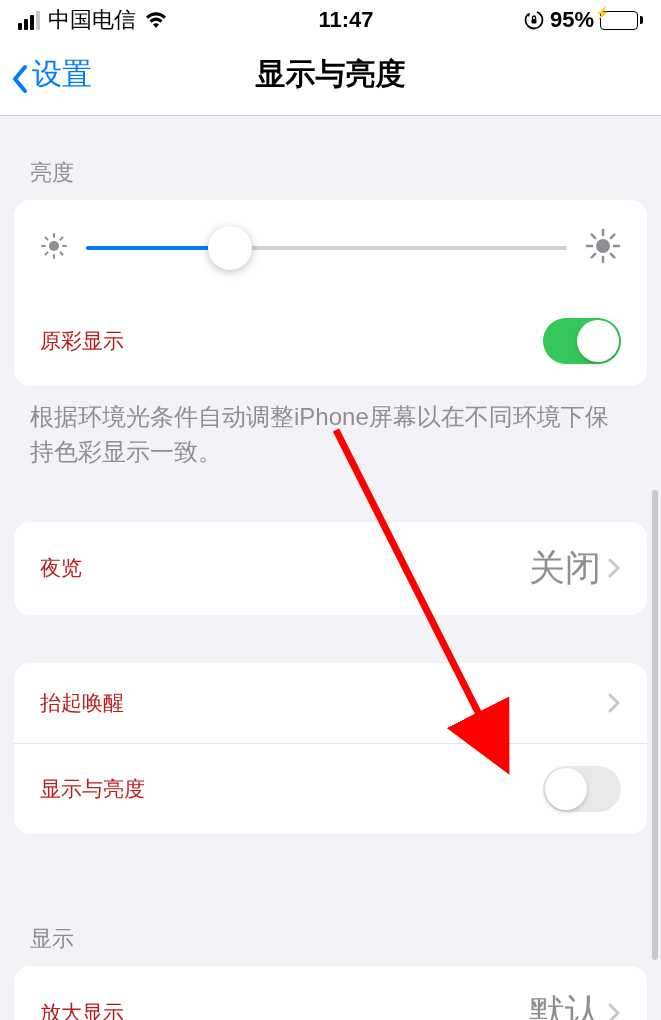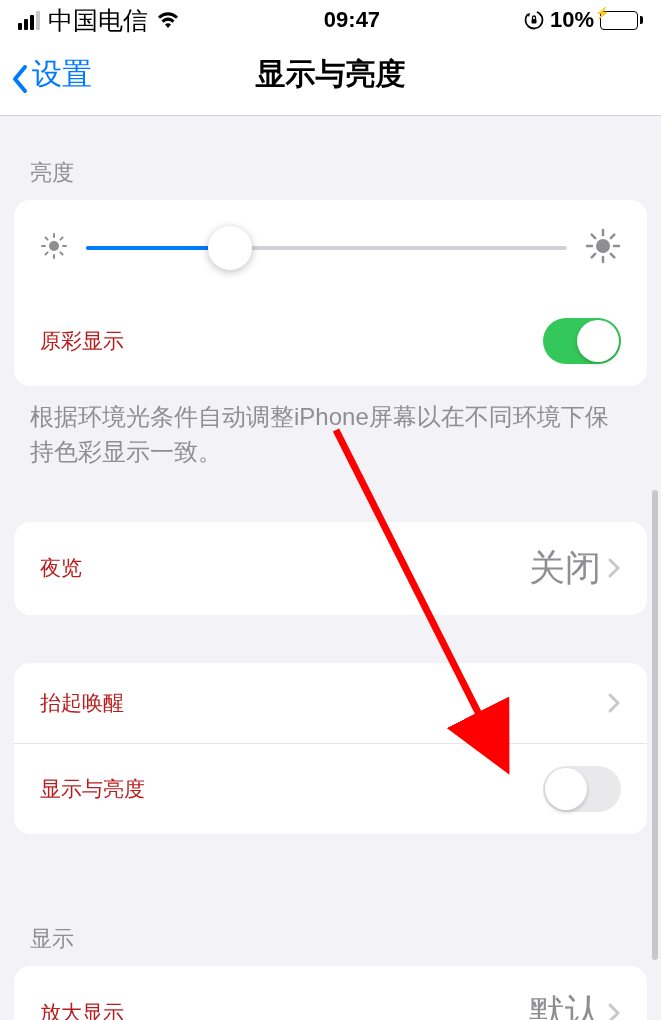--- a/index.html
+++ b/index.html
@@ -74,21 +74,21 @@
     .slider-fill { position:absolute; left:0; top:0; height:100%; background:#007aff; border-radius:2px; }
     .slider-knob { position:absolute; width:44px; height:44px; background:#fff; border-radius:50%; box-shadow:0 2px 8px rgba(0,0,0,0.25); top:50%; transform:translate(-50%,-50%); }
     
     .annotation-arrow { position:absolute; pointer-events:none; left:0; top:0; }
     
     .scroll-ind { position:absolute; right:3px; top:490px; width:6px; height:470px; background:#c7c7cc; border-radius:3px; }
     .spacer-group { margin-top: 48px; }
     .display-section { margin-top: 48px; }
     .group.last { margin-bottom:0; border-bottom-left-radius:0; border-bottom-right-radius:0; }
     .cell.cut { padding-bottom: 8px; }
-    .carrier { font-weight:400; font-size:25px; }
+    .carrier { font-weight:400; font-size:22px; }
     .time { font-weight:600; }
     .lock-icon { display:inline-flex; }
   </style>
 </head>
 <body>
 
 <div class="status-bar">
   <div class="status-left">
     <span class="signal-bars">
         <span></span>
@@ -96,31 +96,31 @@
         <span></span>
         <span></span>
       </span>
     <span class="carrier">中国电信</span>
     <span class="wifi-icon">
       <svg width="24" height="18" viewBox="0 0 24 18">
           <path d="M12 17 L9 13.5 C10 12.7 11 12.3 12 12.3 C13 12.3 14 12.7 15 13.5 Z M5.5 9.5 C7.5 7.6 9.7 6.6 12 6.6 C14.3 6.6 16.5 7.6 18.5 9.5 L16.5 11.8 C15 10.5 13.5 9.8 12 9.8 C10.5 9.8 9 10.5 7.5 11.8 Z M2 5.5 C5 2.7 8.4 1.2 12 1.2 C15.6 1.2 19 2.7 22 5.5 L20 7.8 C17.6 5.6 14.9 4.4 12 4.4 C9.1 4.4 6.4 5.6 4 7.8 Z" fill="#000"></path>
         </svg>
     </span>
   </div>
-  <div class="time">09:47</div>
+  <div class="time">11:47</div>
   <div class="status-right">
     <span class="lock-icon">
       <svg width="20" height="20" viewBox="0 0 20 20">
           <circle cx="10" cy="10" r="8.5" fill="none" stroke="#000" stroke-width="1.8" stroke-dasharray="40 10" transform="rotate(-50 10 10)"></circle>
           <path d="M3 4 L6 3 L5 7 Z" fill="#000"></path>
           <rect x="7.5" y="9" width="5" height="4.5" rx="1" fill="#000"></rect>
           <path d="M8.5 9 V7.5 a1.5 1.5 0 0 1 3 0 V9" stroke="#000" stroke-width="1.3" fill="none"></path>
         </svg>
     </span>
-    <span>10%</span>
+    <span>95%</span>
     <span class="battery">
       <span class="battery-body"><span class="battery-fill"><span class="bolt">⚡</span></span></span>
       <span class="battery-tip"></span>
     </span>
   </div>
 </div>
 
 <div class="nav-header">
   <div class="back-btn">
     <svg width="20" height="32" viewBox="0 0 20 32">

